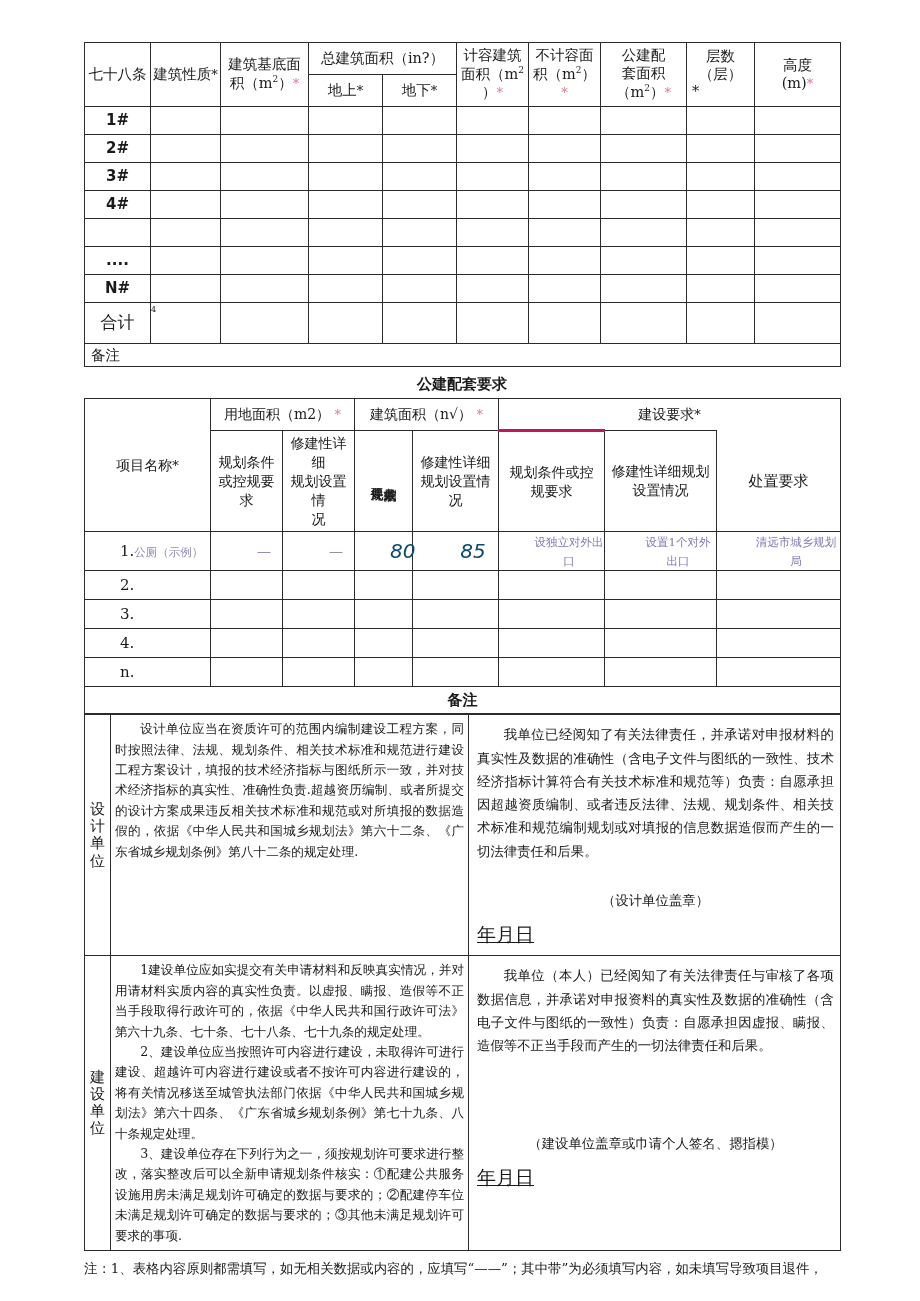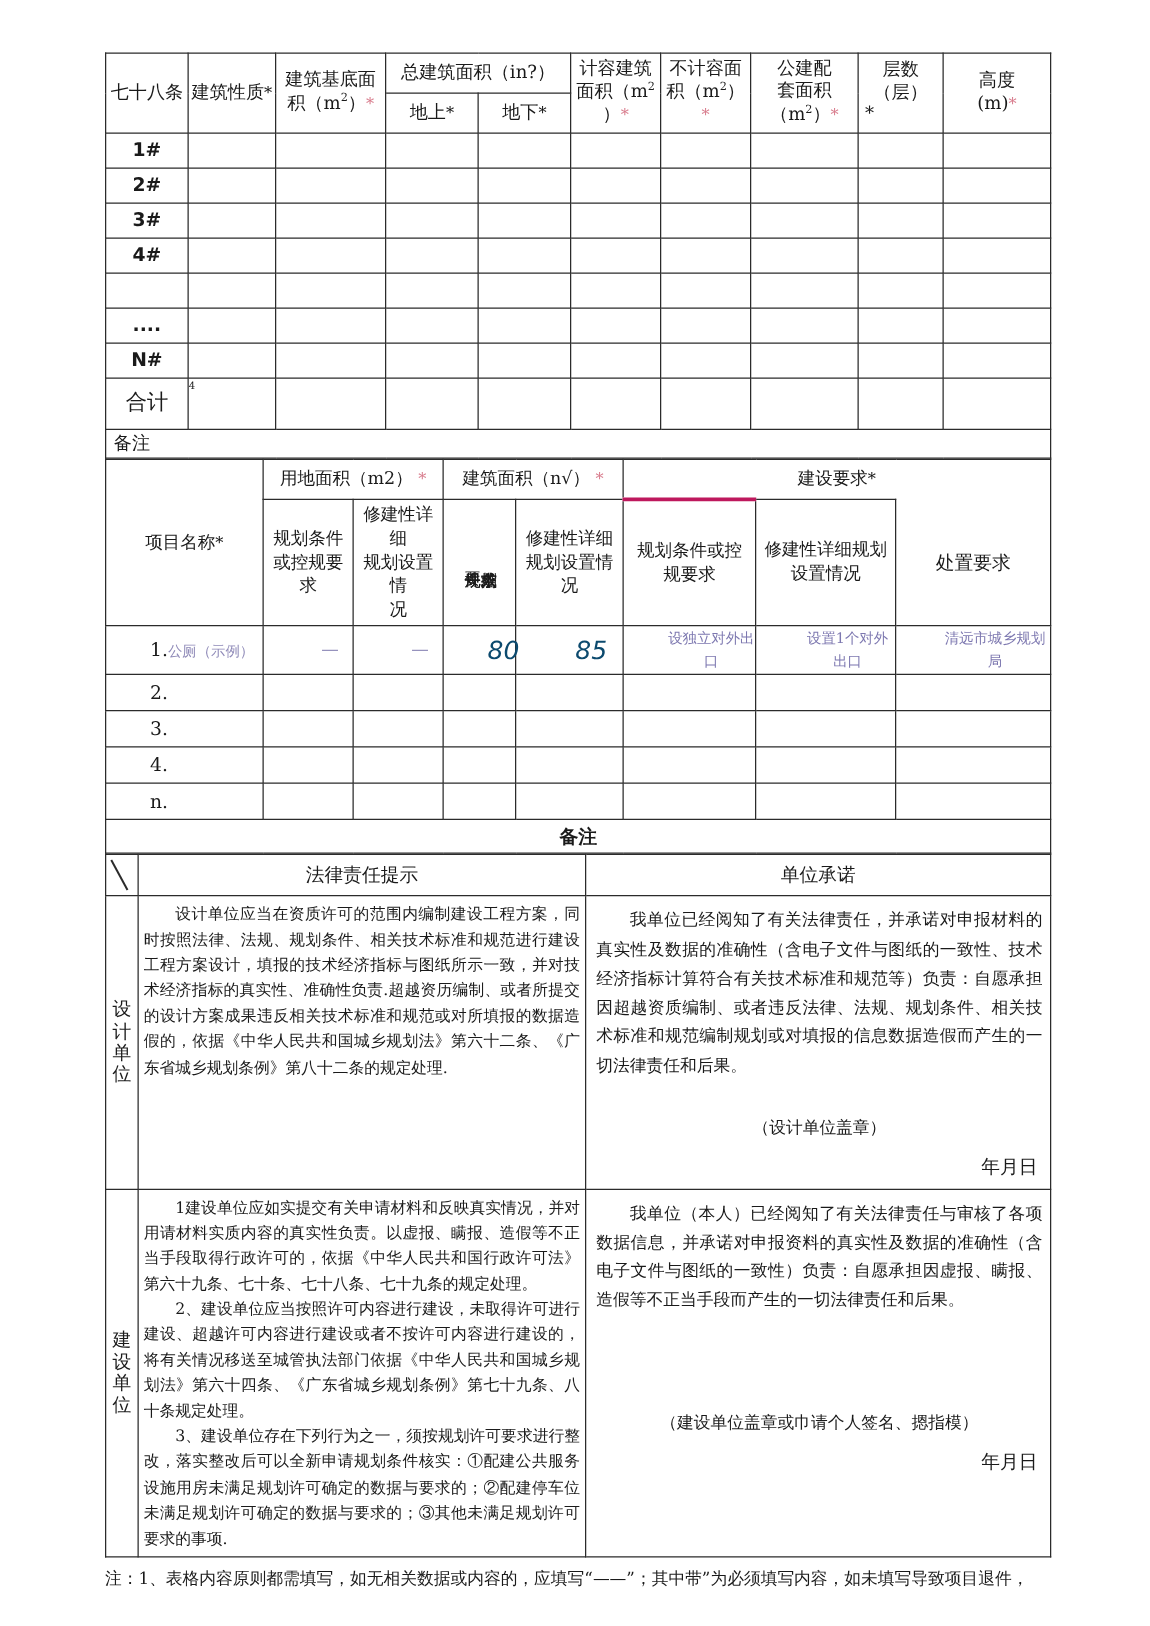--- a/index.html
+++ b/index.html
@@ -76,21 +76,21 @@
     padding:4px 4px 4px 4px;vertical-align:top;
     font-size:12.6px;line-height:1.62;
   }
   #t3 .promise{
     text-align:justify;text-justify:inter-ideograph;
     padding:8px 6px 4px 8px;vertical-align:top;
     font-size:13.4px;line-height:1.74;
   }
   .indent{text-indent:2em;display:block;}
   .sign{display:block;text-align:center;margin-top:26px;font-size:13.4px;}
-  .sign-r{display:block;text-align:right;margin-top:6px;font-size:15px;padding-right:4px;}
+  .sign-r{display:block;margin-top:6px;font-size:19px;padding-right:4px;text-decoration:underline;}
   .sign2{display:block;text-align:center;margin-top:74px;font-size:13.4px;}
 
   
   .footer{width:760px;margin-top:6px;font-size:13.4px;line-height:1.75;}
   .footer .ln{display:block;}
 </style>
 </head>
 <body>
 
 <div class="page">
@@ -220,20 +220,21 @@
       <td class="total"></td>
           <td class="total"></td>
           <td class="total"></td>
     </tr>
     <tr>
       <td class="beizhu-left" colspan="10" style="height:22px;border-top:none">备注</td>
     </tr>
   </tbody>
     </table>
 
+  <div class="sect-title">公建配套要求</div>
 
   <table id="t2">
     <colgroup>
       <col style="width:126px">
         <col style="width:72px">
         <col style="width:72px">
       <col style="width:58px">
         <col style="width:86px">
       <col style="width:106px">
         <col style="width:112px">
@@ -317,29 +318,20 @@
   </tbody>
     </table>
 
   <table id="t3">
     <colgroup>
         <col style="width:26px">
         <col style="width:358px">
         <col style="width:372px">
       </colgroup>
     <tbody>
-        <tr class="hrow">
-      <td class="slashcell">
-        <svg width="24" height="30" viewBox="0 0 24 30">
-              <line x1="4" y1="3" x2="17" y2="27" stroke="#2b2b2b" stroke-width="1.6"></line>
-            </svg>
-      </td>
-      <td>法律责任提示</td>
-      <td>单位承诺</td>
-    </tr>
     <tr>
       <td class="sidelbl">设计单位</td>
       <td class="body" style="height:186px">
         <span class="indent">设计单位应当在资质许可的范围内编制建设工程方案，同时按照法律、法规、规划条件、相关技术标准和规范进行建设工程方案设计，填报的技术经济指标与图纸所示一致，并对技术经济指标的真实性、准确性负责.超越资历编制、或者所提交的设计方案成果违反相关技术标准和规范或对所填报的数据造假的，依据《中华人民共和国城乡规划法》第六十二条、《广东省城乡规划条例》第八十二条的规定处理.</span>
       </td>
       <td class="promise">
         <span class="indent">我单位已经阅知了有关法律责任，并承诺对申报材料的真实性及数据的准确性（含电子文件与图纸的一致性、技术经济指标计算符合有关技术标准和规范等）负责：自愿承担因超越资质编制、或者违反法律、法规、规划条件、相关技术标准和规范编制规划或对填报的信息数据造假而产生的一切法律责任和后果。</span>
         <span class="sign">（设计单位盖章）</span>
         <span class="sign-r">年月日</span>
       </td>

